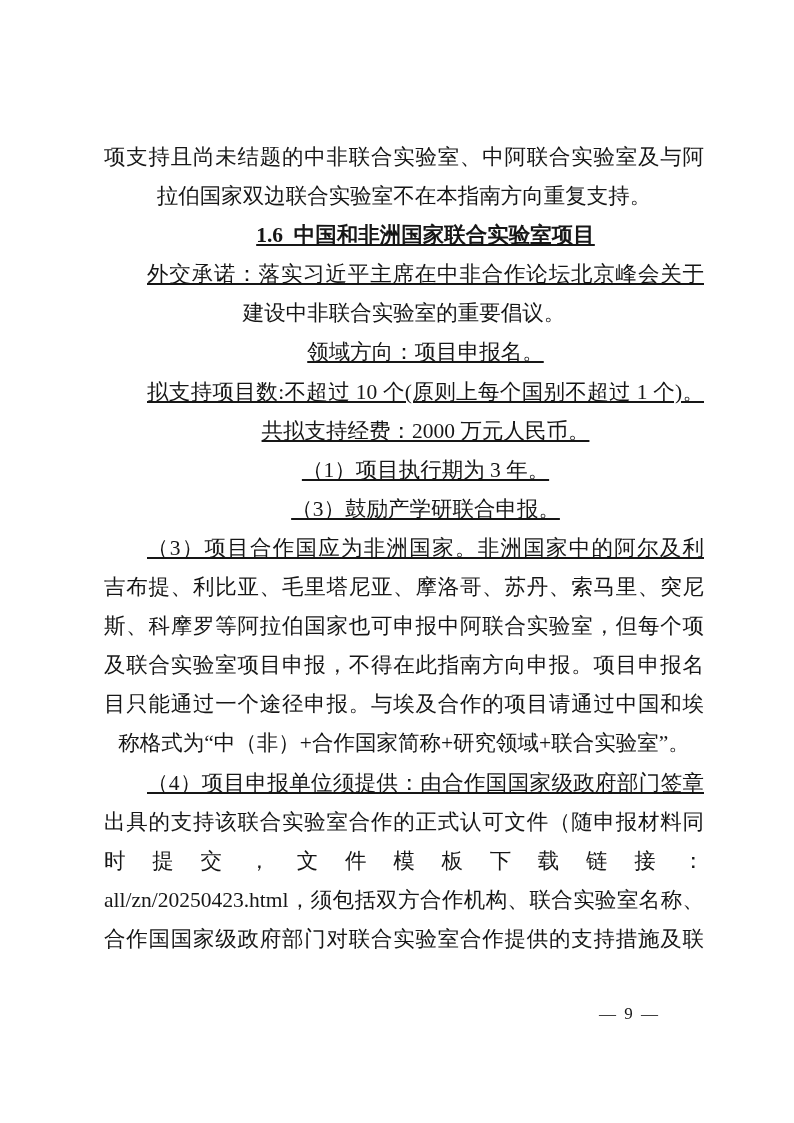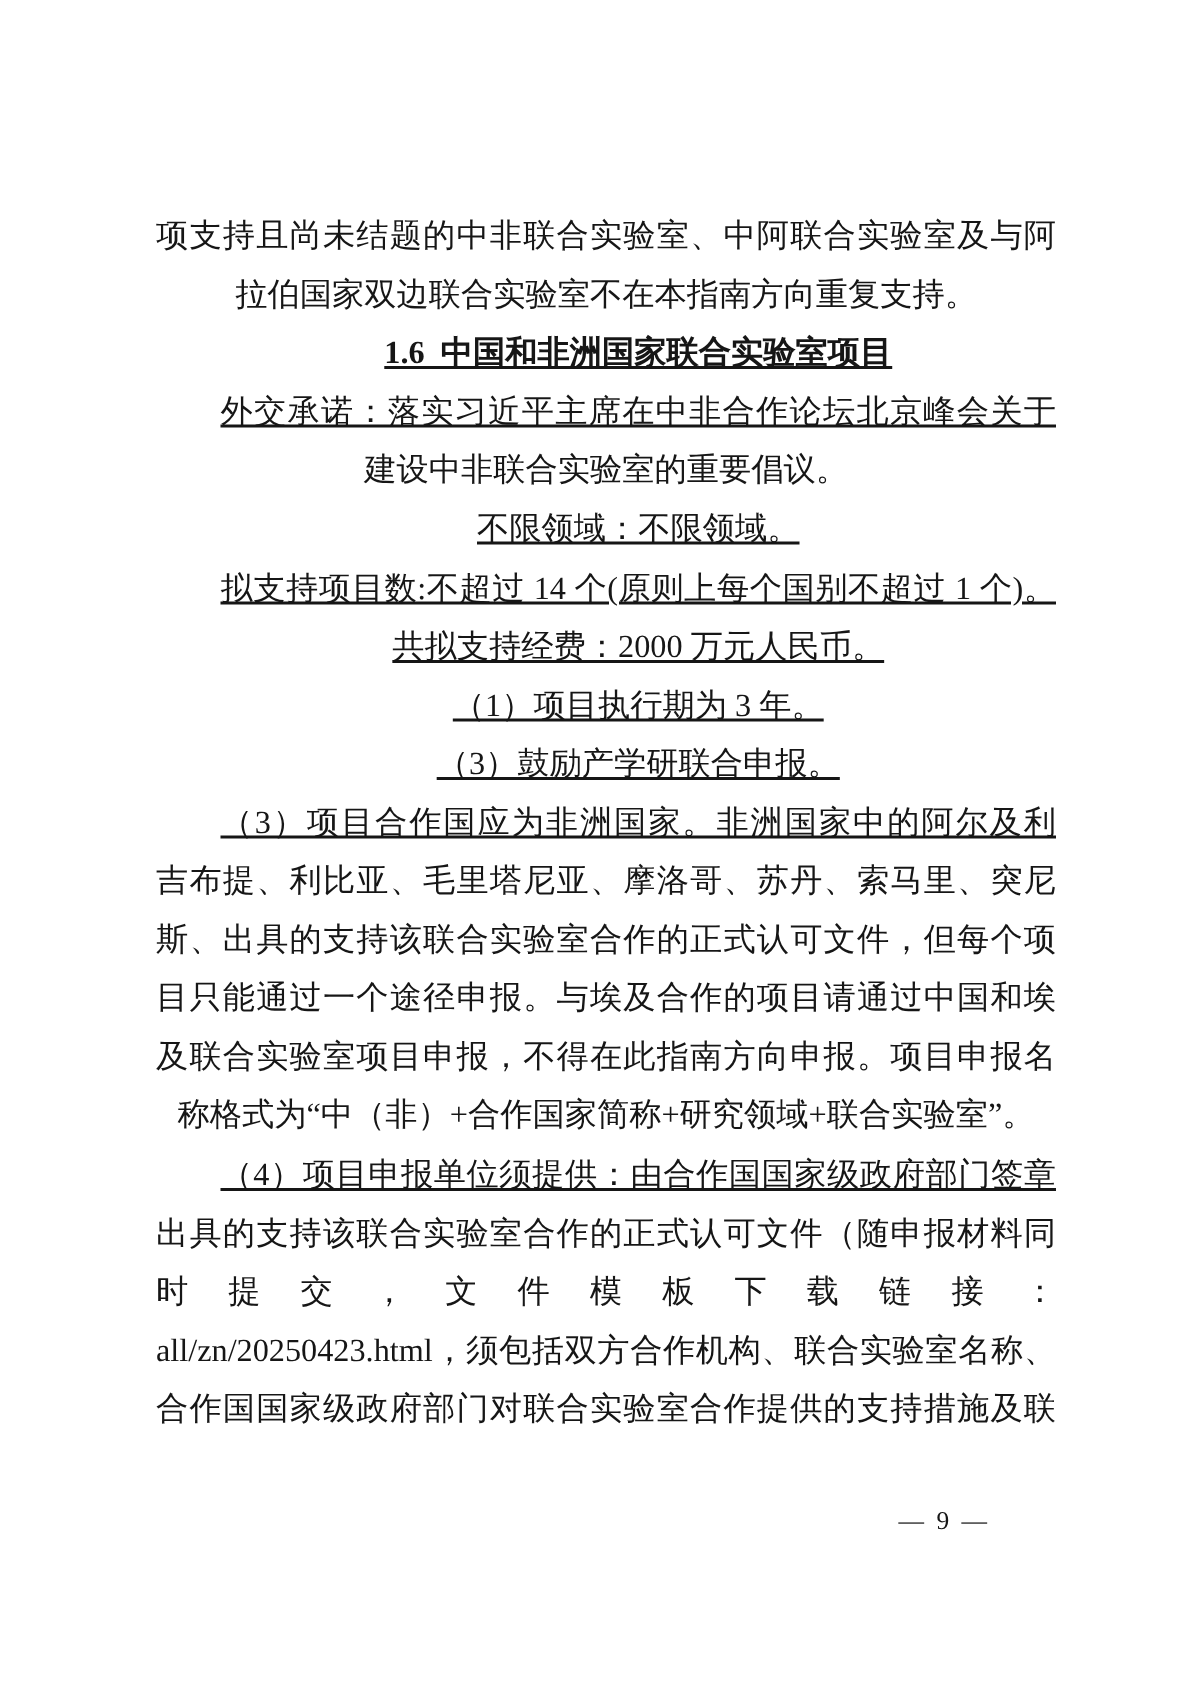--- a/index.html
+++ b/index.html
@@ -56,30 +56,30 @@
 </head>
 <body>
 
 <div class="page">
   <div class="content">
     <div class="line jf">项支持且尚未结题的中非联合实验室、中阿联合实验室及与阿</div>
     <div class="line">拉伯国家双边联合实验室不在本指南方向重复支持。</div>
     <div class="line indent bold">1.6  中国和非洲国家联合实验室项目</div>
     <div class="line indent jf">外交承诺：落实习近平主席在中非合作论坛北京峰会关于</div>
     <div class="line">建设中非联合实验室的重要倡议。</div>
-    <div class="line indent">不限领域：不限领域。</div>
-    <div class="line indent jf">拟支持项目数:不超过 14 个(原则上每个国别不超过 1 个)。</div>
+    <div class="line indent">领域方向：项目申报名。</div>
+    <div class="line indent jf">拟支持项目数:不超过 10 个(原则上每个国别不超过 1 个)。</div>
     <div class="line indent">共拟支持经费：2000 万元人民币。</div>
     <div class="line indent">（1）项目执行期为 3 年。</div>
     <div class="line indent">（3）鼓励产学研联合申报。</div>
     <div class="line indent jf">（3）项目合作国应为非洲国家。非洲国家中的阿尔及利亚、</div>
     <div class="line jf">吉布提、利比亚、毛里塔尼亚、摩洛哥、苏丹、索马里、突尼</div>
-    <div class="line jf">斯、出具的支持该联合实验室合作的正式认可文件，但每个项</div>
+    <div class="line jf">斯、科摩罗等阿拉伯国家也可申报中阿联合实验室，但每个项</div>
+    <div class="line jf">及联合实验室项目申报，不得在此指南方向申报。项目申报名</div>
     <div class="line jf">目只能通过一个途径申报。与埃及合作的项目请通过中国和埃</div>
-    <div class="line jf">及联合实验室项目申报，不得在此指南方向申报。项目申报名</div>
     <div class="line">称格式为“中（非）+合作国家简称+研究领域+联合实验室”。</div>
     <div class="line indent jf">（4）项目申报单位须提供：由合作国国家级政府部门签章</div>
     <div class="line jf">出具的支持该联合实验室合作的正式认可文件（随申报材料同</div>
     <div class="line jf">时提交，文件模板下载链接：https://service.most.gov.cn/kjjh_tztg_</div>
     <div class="line jf">all/zn/20250423.html，须包括双方合作机构、联合实验室名称、</div>
     <div class="line jf">合作国国家级政府部门对联合实验室合作提供的支持措施及联</div>
   </div>
   <div class="footer">— 9 —</div>
 </div>
 

